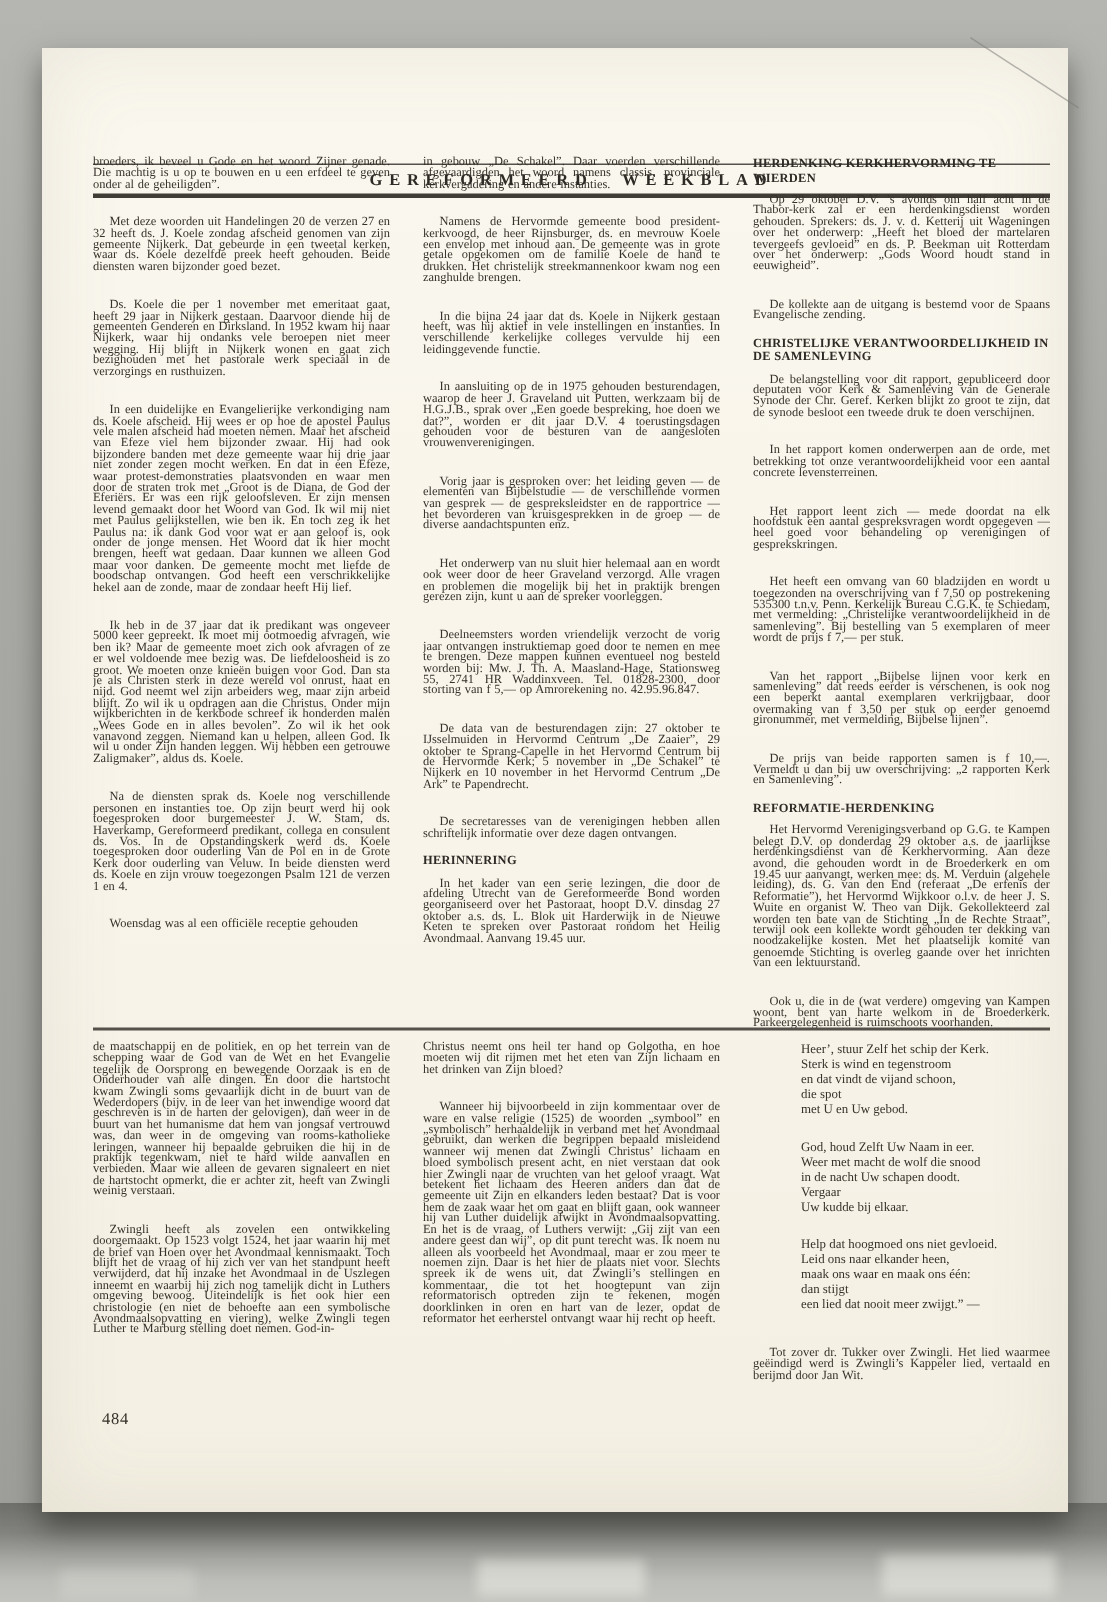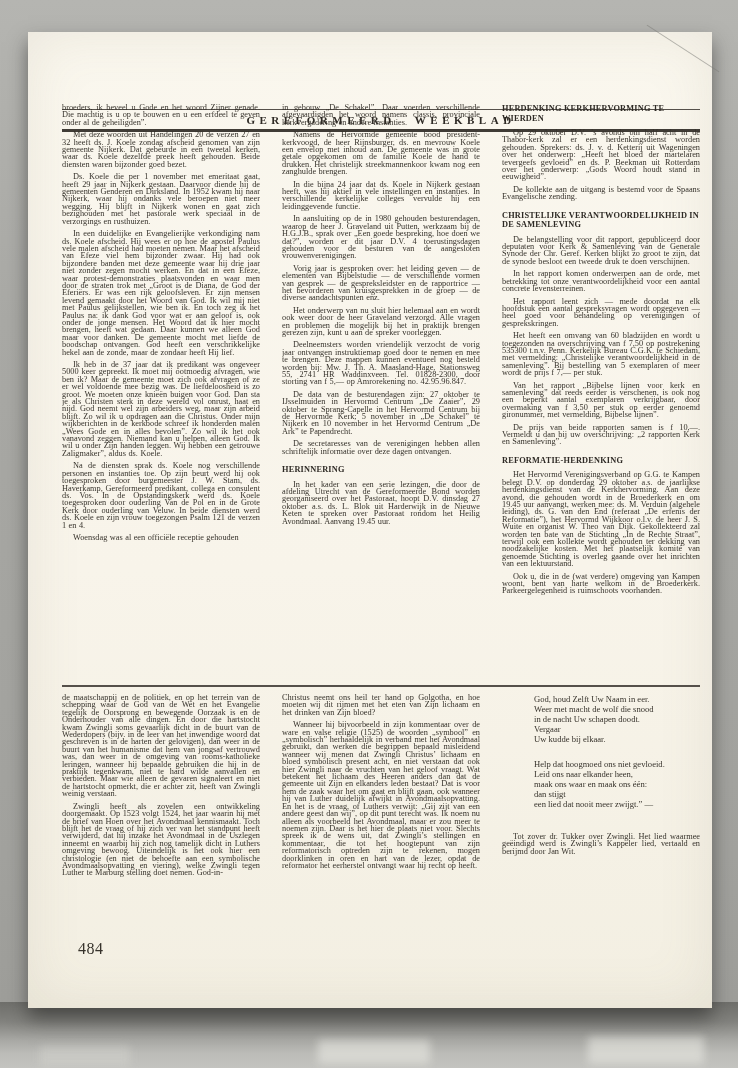--- a/index.html
+++ b/index.html
@@ -35,31 +35,31 @@
   .cols{position:absolute;left:34px;width:638px;display:flex;justify-content:space-between;}
   .cols-top{top:72px;height:582px;overflow:hidden;}
   .section-rule{position:absolute;top:653px;left:34px;width:638px;height:1.5px;background:#55504a;}
   .cols-bottom{top:662px;height:244px;overflow:hidden;}
   .col{width:198px;overflow:hidden;}
   .para{
     margin:0;font-size:8.3px;line-height:7.4px;text-align:justify;text-indent:11px;
     color:#36322b;word-spacing:0.4px;
   }
   .para.noindent{text-indent:0;}
-  .para + .para{margin-top:5px;}
+  .para + .para{margin-top:18px;}
   .heading{
     font-size:8.3px;font-weight:bold;line-height:9.5px;margin:10px 0 6px 0;
     color:#2e2a25;letter-spacing:0.2px;text-align:left;
   }
   .col > :first-child{margin-top:0;}
   .stanza{margin:0 0 15px 32px;}
   .poem-line{font-size:8.6px;line-height:10px;color:#36322b;white-space:nowrap;}
   .closing{margin-top:24px;}
   .page-number{
-    position:absolute;left:50px;top:908px;font-size:16px;color:#36322b;letter-spacing:0.5px;
+    position:absolute;left:40px;top:908px;font-size:11px;color:#36322b;letter-spacing:0.5px;
   }
 </style>
 </head>
 <body>
 
 <div class="floor"></div>
 <div class="glare g1"></div>
 <div class="glare g2"></div>
 <div class="glare g3"></div>
 
@@ -79,21 +79,21 @@
         <p class="para">Ds. Koele die per 1 november met emeritaat gaat, heeft 29 jaar in Nijkerk gestaan. Daarvoor diende hij de gemeenten Genderen en Dirksland. In 1952 kwam hij naar Nijkerk, waar hij ondanks vele beroepen niet meer wegging. Hij blijft in Nijkerk wonen en gaat zich bezighouden met het pastorale werk speciaal in de verzorgings en rusthuizen.</p>
         <p class="para">In een duidelijke en Evangelierijke verkondiging nam ds. Koele afscheid. Hij wees er op hoe de apostel Paulus vele malen afscheid had moeten nemen. Maar het afscheid van Efeze viel hem bijzonder zwaar. Hij had ook bijzondere banden met deze gemeente waar hij drie jaar niet zonder zegen mocht werken. En dat in een Efeze, waar protest-demonstraties plaatsvonden en waar men door de straten trok met „Groot is de Diana, de God der Eferiërs. Er was een rijk geloofsleven. Er zijn mensen levend gemaakt door het Woord van God. Ik wil mij niet met Paulus gelijkstellen, wie ben ik. En toch zeg ik het Paulus na: ik dank God voor wat er aan geloof is, ook onder de jonge mensen. Het Woord dat ik hier mocht brengen, heeft wat gedaan. Daar kunnen we alleen God maar voor danken. De gemeente mocht met liefde de boodschap ontvangen. God heeft een verschrikkelijke hekel aan de zonde, maar de zondaar heeft Hij lief.</p>
         <p class="para">Ik heb in de 37 jaar dat ik predikant was ongeveer 5000 keer gepreekt. Ik moet mij ootmoedig afvragen, wie ben ik? Maar de gemeente moet zich ook afvragen of ze er wel voldoende mee bezig was. De liefdeloosheid is zo groot. We moeten onze knieën buigen voor God. Dan sta je als Christen sterk in deze wereld vol onrust, haat en nijd. God neemt wel zijn arbeiders weg, maar zijn arbeid blijft. Zo wil ik u opdragen aan die Christus. Onder mijn wijkberichten in de kerkbode schreef ik honderden malen „Wees Gode en in alles bevolen”. Zo wil ik het ook vanavond zeggen. Niemand kan u helpen, alleen God. Ik wil u onder Zijn handen leggen. Wij hebben een getrouwe Zaligmaker”, aldus ds. Koele.</p>
         <p class="para">Na de diensten sprak ds. Koele nog verschillende personen en instanties toe. Op zijn beurt werd hij ook toegesproken door burgemeester J. W. Stam, ds. Haverkamp, Gereformeerd predikant, collega en consulent ds. Vos. In de Opstandingskerk werd ds. Koele toegesproken door ouderling Van de Pol en in de Grote Kerk door ouderling van Veluw. In beide diensten werd ds. Koele en zijn vrouw toegezongen Psalm 121 de verzen 1 en 4.</p>
         <p class="para">Woensdag was al een officiële receptie gehouden</p>
       </div>
     <div class="col" id="top-col-1">
         <p class="para noindent">in gebouw „De Schakel”. Daar voerden verschillende afgevaardigden het woord namens classis, provinciale kerkvergadering en andere instanties.</p>
         <p class="para">Namens de Hervormde gemeente bood president-kerkvoogd, de heer Rijnsburger, ds. en mevrouw Koele een envelop met inhoud aan. De gemeente was in grote getale opgekomen om de familie Koele de hand te drukken. Het christelijk streekmannenkoor kwam nog een zanghulde brengen.</p>
         <p class="para">In die bijna 24 jaar dat ds. Koele in Nijkerk gestaan heeft, was hij aktief in vele instellingen en instanties. In verschillende kerkelijke colleges vervulde hij een leidinggevende functie.</p>
-        <p class="para">In aansluiting op de in 1980 gehouden besturendagen, waarop de heer J. Graveland uit Putten, werkzaam bij de H.G.J.B., sprak over „Een goede bespreking, hoe doen we dat?”, worden er dit jaar D.V. 4 toerustingsdagen gehouden voor de besturen van de aangesloten vrouwenverenigingen.</p>
+        <p class="para">In aansluiting op de in 1975 gehouden besturendagen, waarop de heer J. Graveland uit Putten, werkzaam bij de H.G.J.B., sprak over „Een goede bespreking, hoe doen we dat?”, worden er dit jaar D.V. 4 toerustingsdagen gehouden voor de besturen van de aangesloten vrouwenverenigingen.</p>
         <p class="para">Vorig jaar is gesproken over: het leiding geven — de elementen van Bijbelstudie — de verschillende vormen van gesprek — de gespreksleidster en de rapportrice — het bevorderen van kruisgesprekken in de groep — de diverse aandachtspunten enz.</p>
         <p class="para">Het onderwerp van nu sluit hier helemaal aan en wordt ook weer door de heer Graveland verzorgd. Alle vragen en problemen die mogelijk bij het in praktijk brengen gerezen zijn, kunt u aan de spreker voorleggen.</p>
         <p class="para">Deelneemsters worden vriendelijk verzocht de vorig jaar ontvangen instruktiemap goed door te nemen en mee te brengen. Deze mappen kunnen eventueel nog besteld worden bij: Mw. J. Th. A. Maasland-Hage, Stationsweg 55, 2741 HR Waddinxveen. Tel. 01828-2300, door storting van f 5,— op Amrorekening no. 42.95.96.847.</p>
         <p class="para">De data van de besturendagen zijn: 27 oktober te IJsselmuiden in Hervormd Centrum „De Zaaier”, 29 oktober te Sprang-Capelle in het Hervormd Centrum bij de Hervormde Kerk; 5 november in „De Schakel” te Nijkerk en 10 november in het Hervormd Centrum „De Ark” te Papendrecht.</p>
         <p class="para">De secretaresses van de verenigingen hebben allen schriftelijk informatie over deze dagen ontvangen.</p>
         <h3 class="heading">HERINNERING</h3>
         <p class="para">In het kader van een serie lezingen, die door de afdeling Utrecht van de Gereformeerde Bond worden georganiseerd over het Pastoraat, hoopt D.V. dinsdag 27 oktober a.s. ds. L. Blok uit Harderwijk in de Nieuwe Keten te spreken over Pastoraat rondom het Heilig Avondmaal. Aanvang 19.45 uur.</p>
       </div>
     <div class="col" id="top-col-2">
         <h3 class="heading">HERDENKING KERKHERVORMING TE WIERDEN</h3>
@@ -118,20 +118,27 @@
     <div class="col" id="bot-col-0">
         <p class="para noindent">de maatschappij en de politiek, en op het terrein van de schepping waar de God van de Wet en het Evangelie tegelijk de Oorsprong en bewegende Oorzaak is en de Onderhouder van alle dingen. En door die hartstocht kwam Zwingli soms gevaarlijk dicht in de buurt van de Wederdopers (bijv. in de leer van het inwendige woord dat geschreven is in de harten der gelovigen), dan weer in de buurt van het humanisme dat hem van jongsaf vertrouwd was, dan weer in de omgeving van rooms-katholieke leringen, wanneer hij bepaalde gebruiken die hij in de praktijk tegenkwam, niet te hard wilde aanvallen en verbieden. Maar wie alleen de gevaren signaleert en niet de hartstocht opmerkt, die er achter zit, heeft van Zwingli weinig verstaan.</p>
         <p class="para">Zwingli heeft als zovelen een ontwikkeling doorgemaakt. Op 1523 volgt 1524, het jaar waarin hij met de brief van Hoen over het Avondmaal kennismaakt. Toch blijft het de vraag of hij zich ver van het standpunt heeft verwijderd, dat hij inzake het Avondmaal in de Uszlegen inneemt en waarbij hij zich nog tamelijk dicht in Luthers omgeving bewoog. Uiteindelijk is het ook hier een christologie (en niet de behoefte aan een symbolische Avondmaalsopvatting en viering), welke Zwingli tegen Luther te Marburg stelling doet nemen. God-in-</p>
       </div>
     <div class="col" id="bot-col-1">
         <p class="para noindent">Christus neemt ons heil ter hand op Golgotha, en hoe moeten wij dit rijmen met het eten van Zijn lichaam en het drinken van Zijn bloed?</p>
         <p class="para">Wanneer hij bijvoorbeeld in zijn kommentaar over de ware en valse religie (1525) de woorden „symbool” en „symbolisch” herhaaldelijk in verband met het Avondmaal gebruikt, dan werken die begrippen bepaald misleidend wanneer wij menen dat Zwingli Christus’ lichaam en bloed symbolisch present acht, en niet verstaan dat ook hier Zwingli naar de vruchten van het geloof vraagt. Wat betekent het lichaam des Heeren anders dan dat de gemeente uit Zijn en elkanders leden bestaat? Dat is voor hem de zaak waar het om gaat en blijft gaan, ook wanneer hij van Luther duidelijk afwijkt in Avondmaalsopvatting. En het is de vraag, of Luthers verwijt: „Gij zijt van een andere geest dan wij”, op dit punt terecht was. Ik noem nu alleen als voorbeeld het Avondmaal, maar er zou meer te noemen zijn. Daar is het hier de plaats niet voor. Slechts spreek ik de wens uit, dat Zwingli’s stellingen en kommentaar, die tot het hoogtepunt van zijn reformatorisch optreden zijn te rekenen, mogen doorklinken in oren en hart van de lezer, opdat de reformator het eerherstel ontvangt waar hij recht op heeft.</p>
       </div>
     <div class="col" id="bot-col-2">
         <div class="stanza">
+          <div class="poem-line">Heer’, stuur Zelf het schip der Kerk.</div>
+          <div class="poem-line">Sterk is wind en tegenstroom</div>
+          <div class="poem-line">en dat vindt de vijand schoon,</div>
+          <div class="poem-line">die spot</div>
+          <div class="poem-line">met U en Uw gebod.</div>
+        </div>
+        <div class="stanza">
           <div class="poem-line">God, houd Zelft Uw Naam in eer.</div>
           <div class="poem-line">Weer met macht de wolf die snood</div>
           <div class="poem-line">in de nacht Uw schapen doodt.</div>
           <div class="poem-line">Vergaar</div>
           <div class="poem-line">Uw kudde bij elkaar.</div>
         </div>
         <div class="stanza">
           <div class="poem-line">Help dat hoogmoed ons niet gevloeid.</div>
           <div class="poem-line">Leid ons naar elkander heen,</div>
           <div class="poem-line">maak ons waar en maak ons één:</div>

